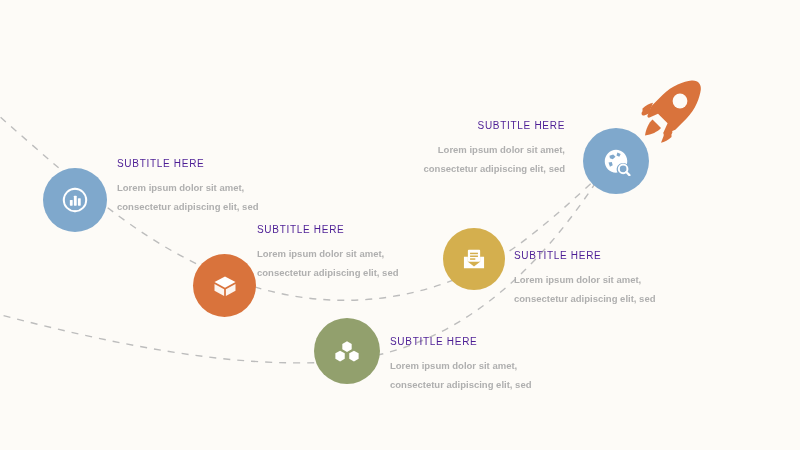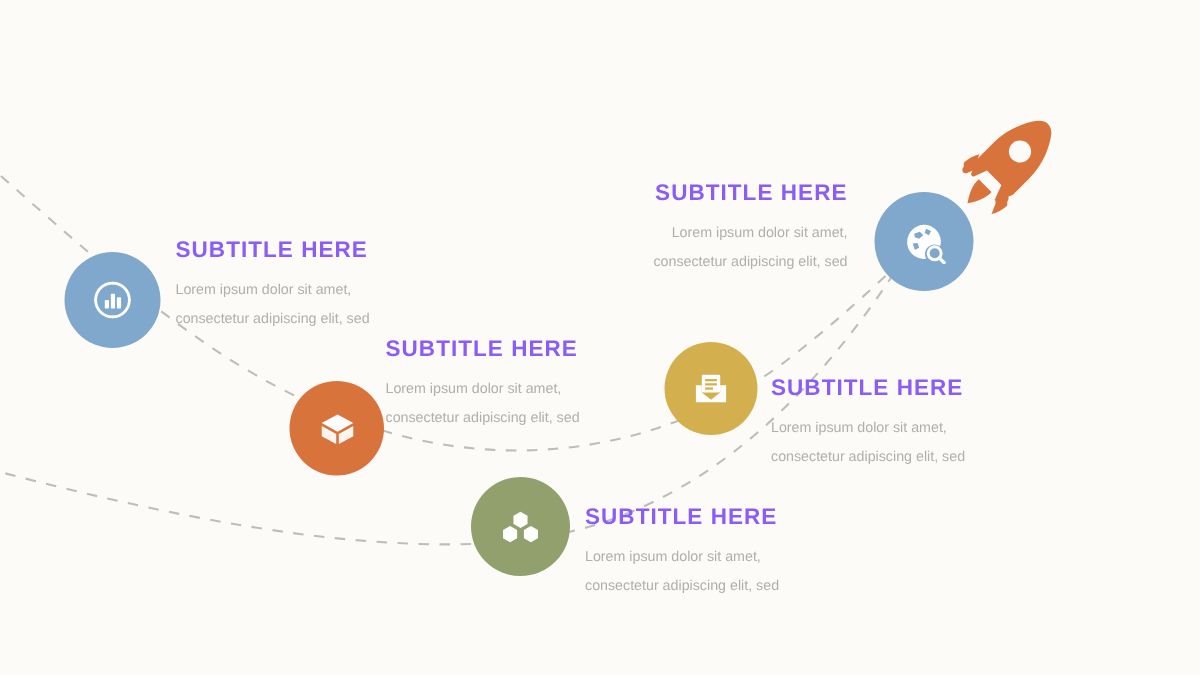--- a/index.html
+++ b/index.html
@@ -35,33 +35,34 @@
     border-radius: 50%;
     display: flex;
     align-items: center;
     justify-content: center;
   }
   .node svg { display: block; }
   .textblock {
     position: absolute;
   }
   .tb-title {
-    font-size: 15px;
-    font-weight: bold;
+    font-size: 10px;
+    font-weight: normal;
     letter-spacing: 0.7px;
-    color: #8b5cf6;
+    color: #4c1d95;
     margin: 0 0 9px 0;
     white-space: nowrap;
   }
   .tb-body {
     font-size: 9.5px;
     line-height: 19px;
     color: #AFAFAF;
     margin: 0;
     white-space: nowrap;
+    font-weight: bold;
   }
   .align-right { text-align: right; }
   .rocket {
     position: absolute;
   }
 </style>
 </head>
 <body>
 
 <div id="slide">

